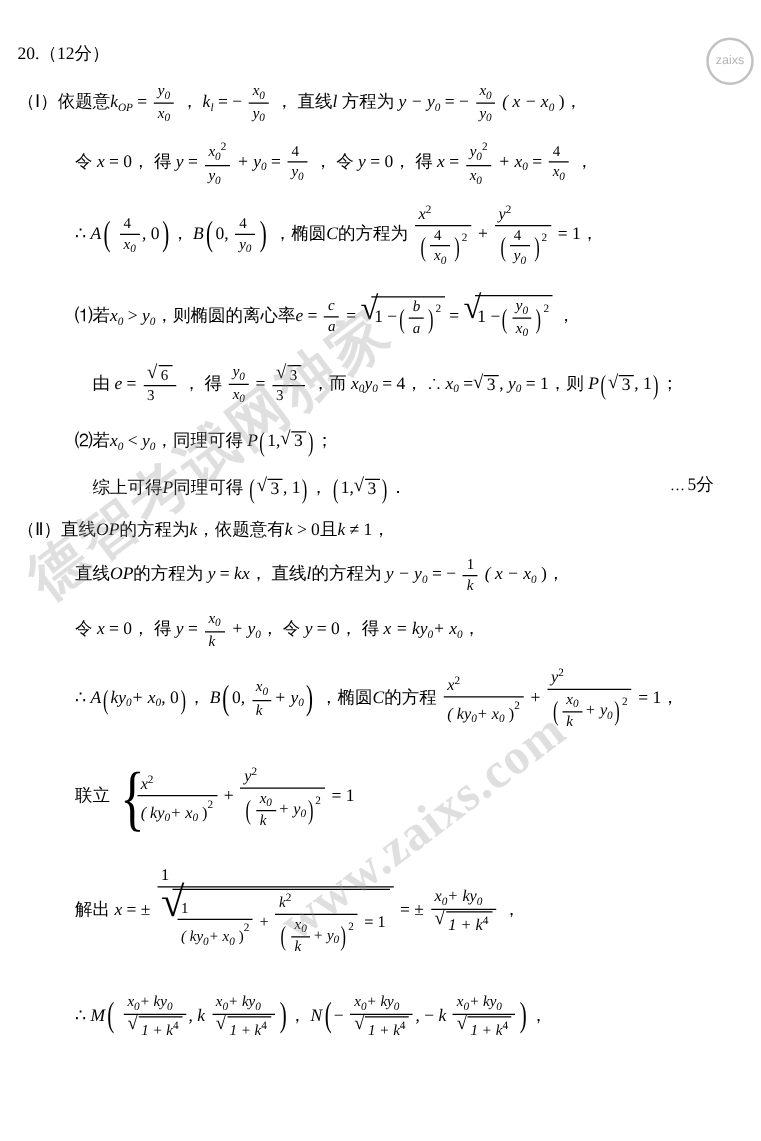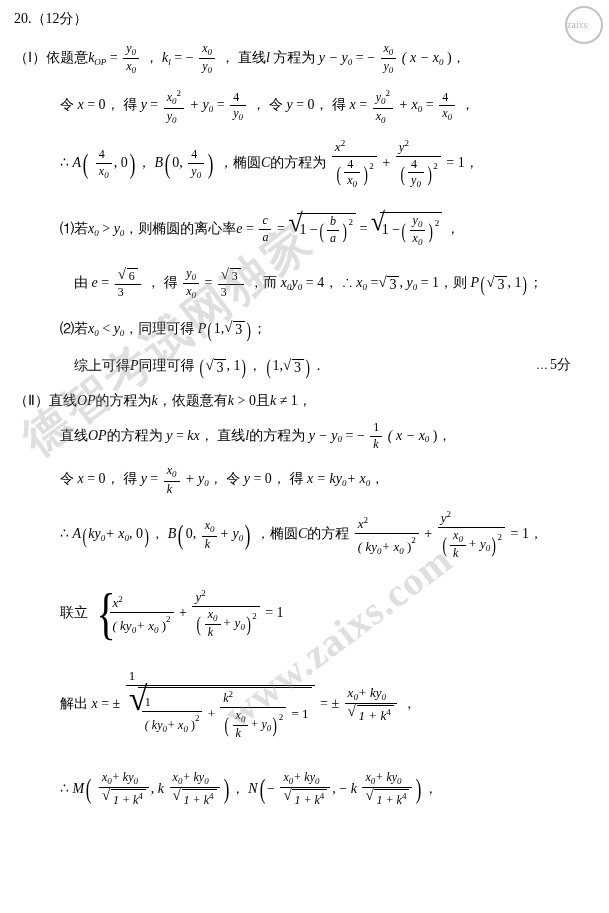--- a/index.html
+++ b/index.html
@@ -14,20 +14,21 @@
     font-family: "Liberation Serif", serif;
     color: #000;
     overflow: hidden;
   }
   .page {
     position: relative;
     width: 609px;
     height: 663px;
     box-sizing: border-box;
     padding: 10px 18px 0 14px;
+    margin-top: 24px;
   }
 
   
   .watermark {
     position: absolute;
     left: 0;
     top: 0;
     width: 609px;
     height: 913px;
     pointer-events: none;
@@ -60,21 +61,22 @@
     position: absolute;
     right: 6px;
     top: 6px;
     width: 34px;
     height: 34px;
     border-radius: 50%;
     border: 2px solid rgba(120,120,120,0.45);
     color: rgba(120,120,120,0.55);
     font-size: 10px;
     line-height: 34px;
-    font-family: Liberation Serif, serif;
+    text-align: center;
+    font-family: Liberation Sans, sans-serif;
   }
 
   
   .qnum {
     font-size: 14px;
     margin: 0 0 14px 0;
     font-family: "Liberation Serif", serif;
   }
   .line {
     position: relative;

